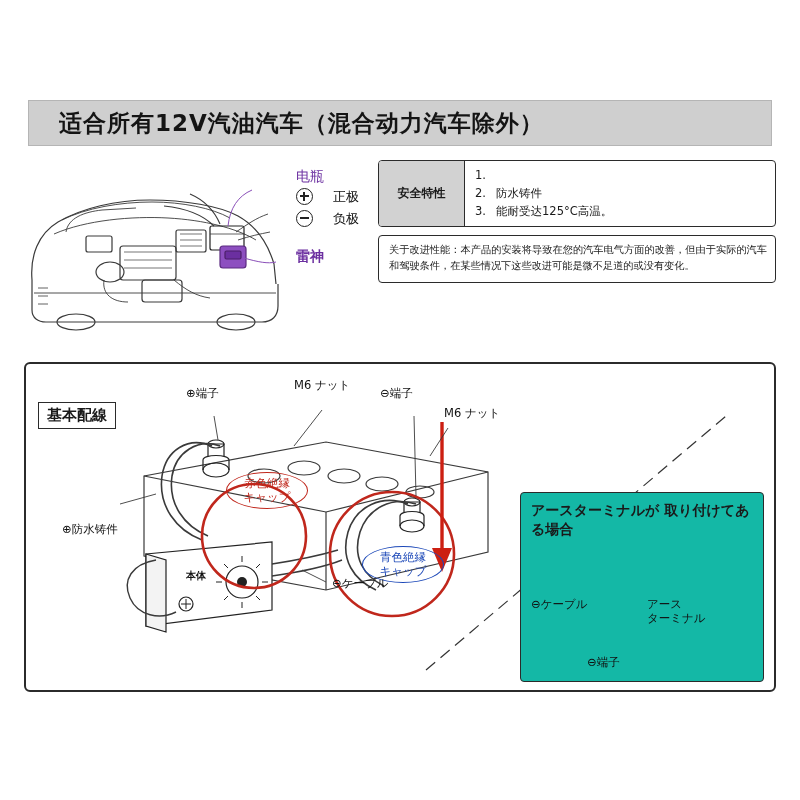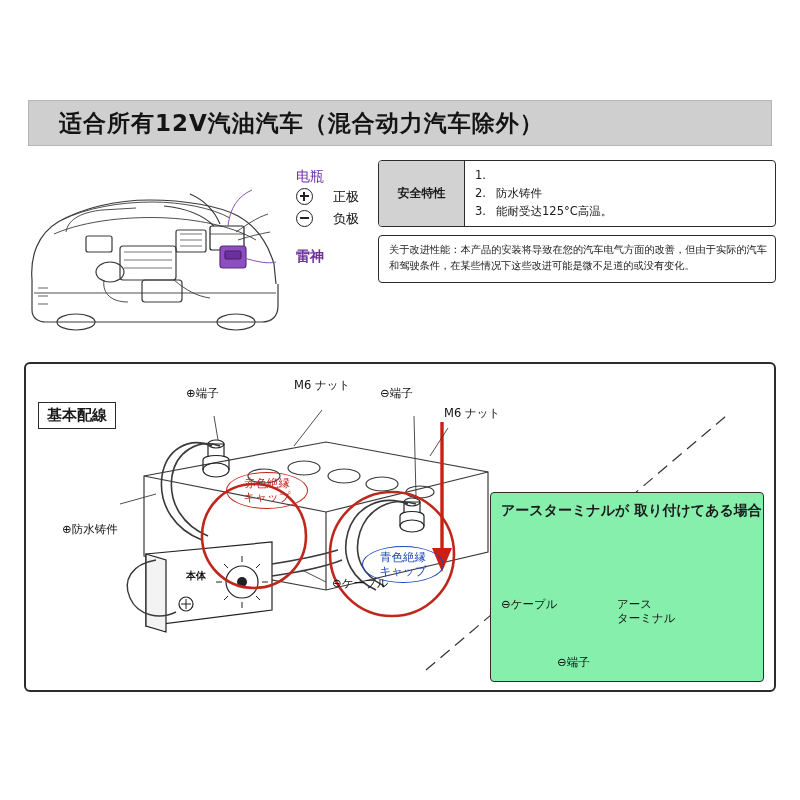--- a/index.html
+++ b/index.html
@@ -207,26 +207,26 @@
     font-size: 15px;
     font-weight: bold;
     background: #fff;
     font-family: "DejaVu Sans", sans-serif;
     margin-top: 28px;
   }
   .sub-panel {
     position: absolute;
     right: 10px;
     bottom: 8px;
-    width: 274px;
+    width: 244px;
     height: 190px;
     border: 1.5px solid #2b2b2b;
     border-radius: 4px;
     box-sizing: border-box;
-    background: #86efac;
+    background: #14b8a6;
   }
   .sub-panel-title {
     position: absolute;
     left: 10px;
     top: 8px;
     font-size: 14px;
     font-weight: bold;
     line-height: 1.35;
     font-family: "DejaVu Sans", sans-serif;
   }

